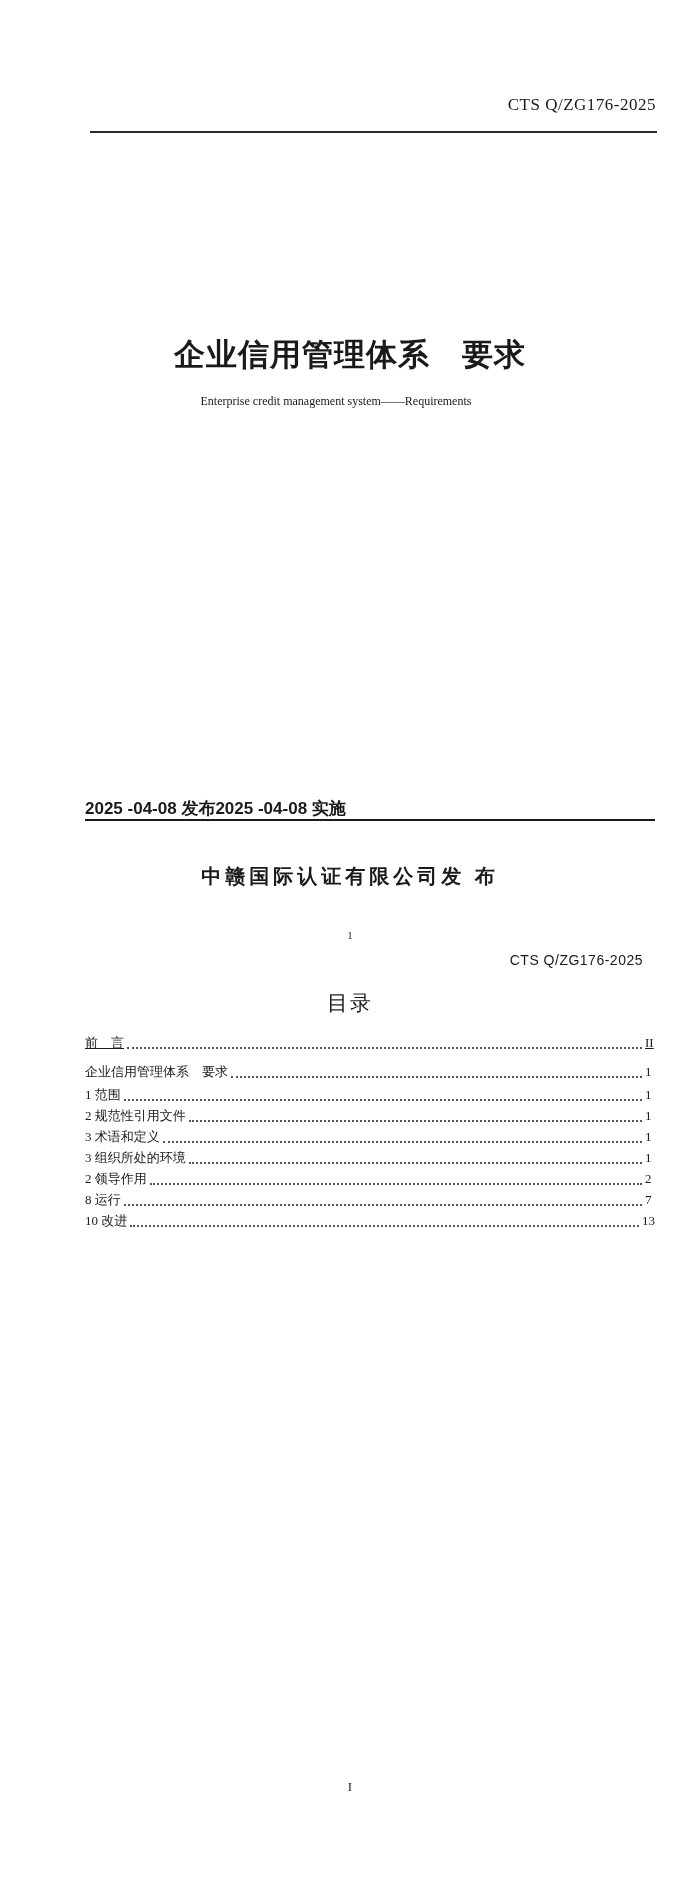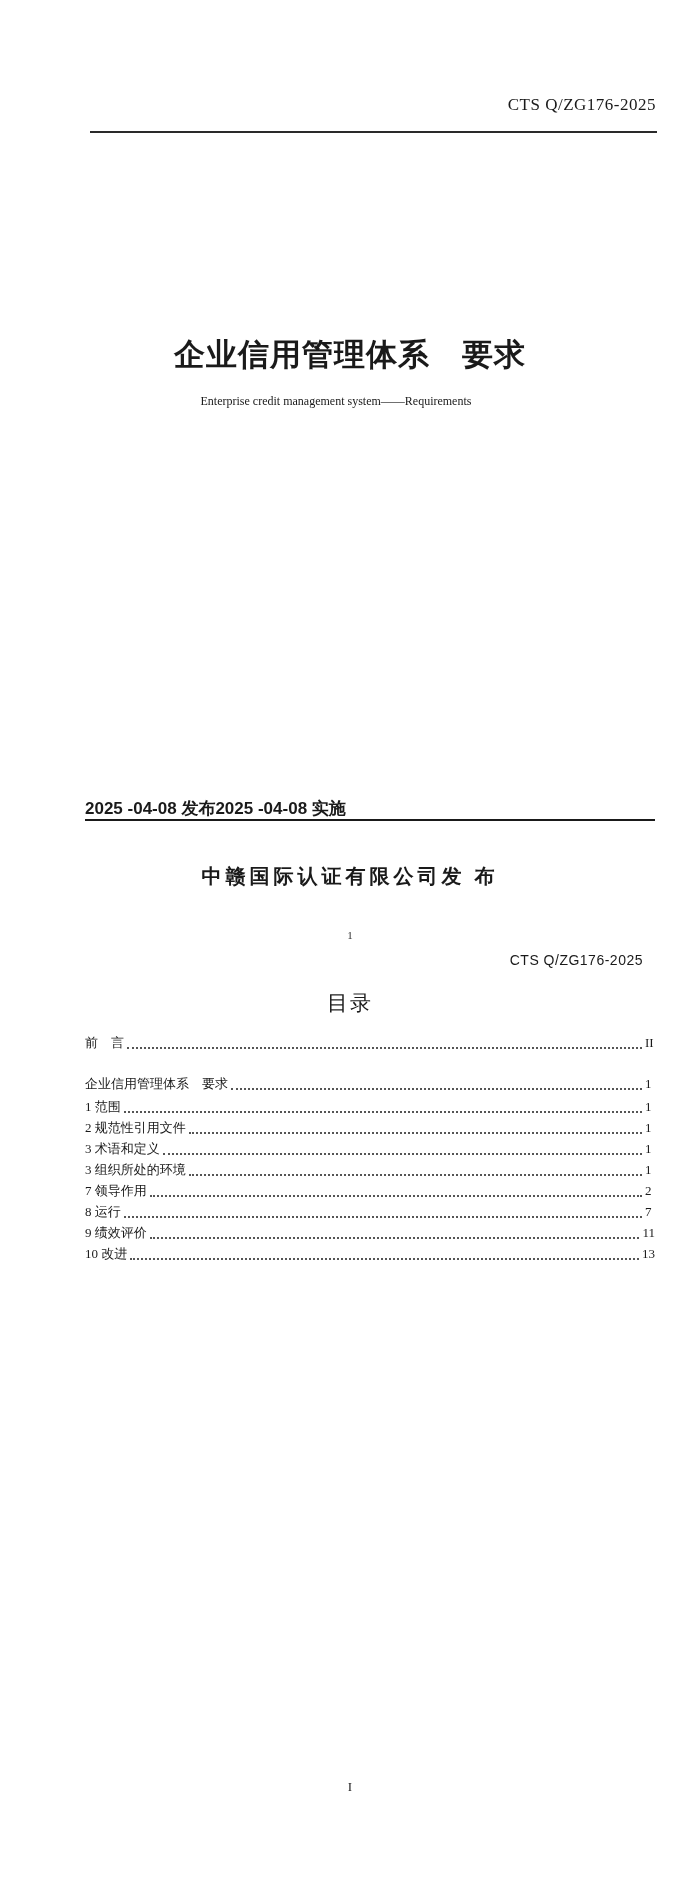--- a/index.html
+++ b/index.html
@@ -37,21 +37,21 @@
     font-family:"Liberation Sans", sans-serif;
     font-weight:bold; font-size:17px;
   }
   .date-rule {
     top:819px; left:85px; width:570px;
     border-top:2px solid #1a1a1a;
   }
   .pub-row {
     top:863px; left:0; width:700px;
     display:flex; justify-content:center; align-items:baseline;
-    font-family:Liberation Serif, serif;
+    font-family:Liberation Sans, sans-serif;
     font-weight:bold; font-size:20px; letter-spacing:4px;
   }
   .pub-label { }
   .pg-num-1 {
     top:929px; left:0; width:700px; text-align:center;
     font-size:11px; color:#333;
   }
 
   
   .hdr-code-2 {
@@ -64,21 +64,21 @@
     font-weight:normal; font-size:21px; letter-spacing:2px;
   }
   .toc {
     top:1032px; left:85px; width:570px;
     font-size:13px;
   }
   .toc-row {
     display:flex; align-items:baseline;
     height:21px; line-height:21px;
   }
-  .toc-row.first { margin-bottom:20px; }
+  .toc-row.first { margin-bottom:8px;text-decoration:underline; }
   .toc-row.doc   { margin-bottom:2px; }
   .toc-dots {
     flex:1 1 auto;
     border-bottom:2px dotted #555;
     margin:0 3px; align-self:flex-end;
     position:relative; top:-4px;
   }
   .toc-page { flex:0 0 auto; min-width:10px; text-align:left; }
   .pg-num-2 {
     top:1779px; left:0; width:700px; text-align:center;
@@ -135,33 +135,28 @@
     <span>3 术语和定义</span>
     <span class="toc-dots"></span>
     <span class="toc-page">1</span>
   </div>
   <div class="toc-row">
     <span>3 组织所处的环境</span>
     <span class="toc-dots"></span>
     <span class="toc-page">1</span>
   </div>
   <div class="toc-row">
-    <span>7 领导作用</span>
+    <span>2 领导作用</span>
     <span class="toc-dots"></span>
     <span class="toc-page">2</span>
   </div>
   <div class="toc-row">
     <span>8 运行</span>
     <span class="toc-dots"></span>
     <span class="toc-page">7</span>
-  </div>
-  <div class="toc-row">
-    <span>9 绩效评价</span>
-    <span class="toc-dots"></span>
-    <span class="toc-page">11</span>
   </div>
   <div class="toc-row">
     <span>10 改进</span>
     <span class="toc-dots"></span>
     <span class="toc-page">13</span>
   </div>
 </div>
 
 <div class="abs pg-num-2">I</div>
 

